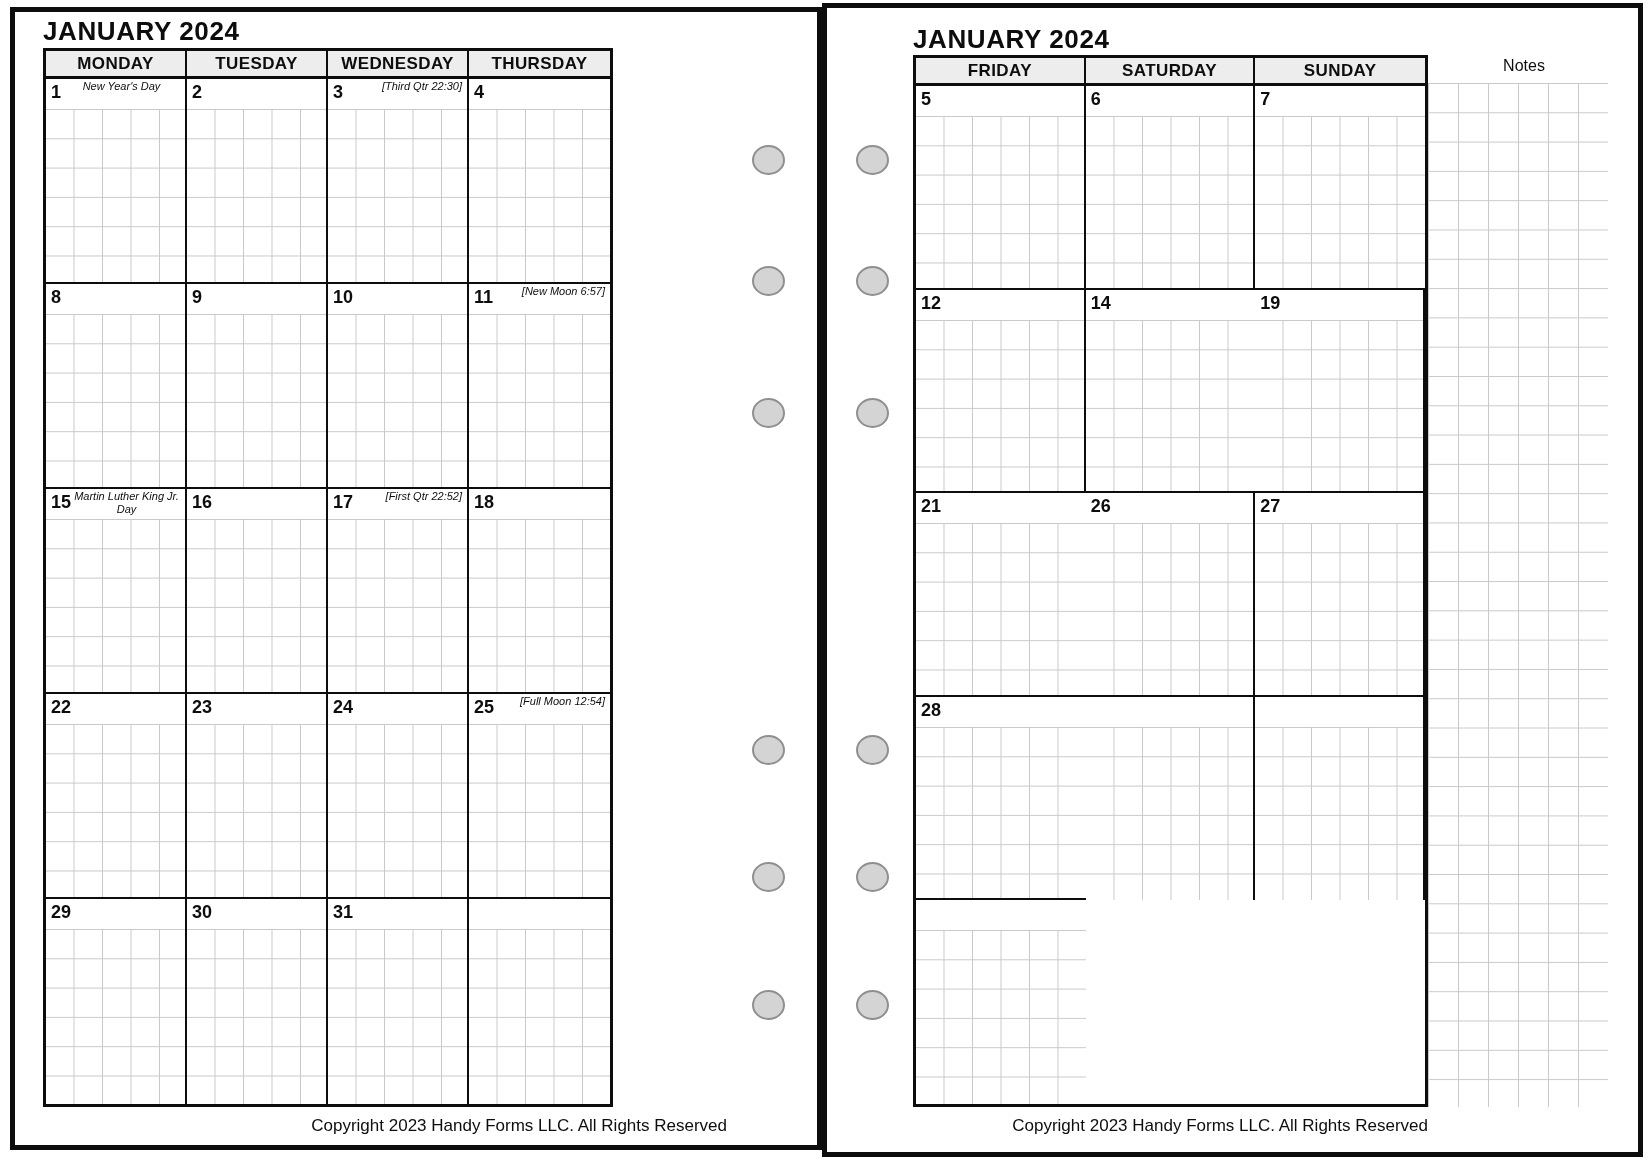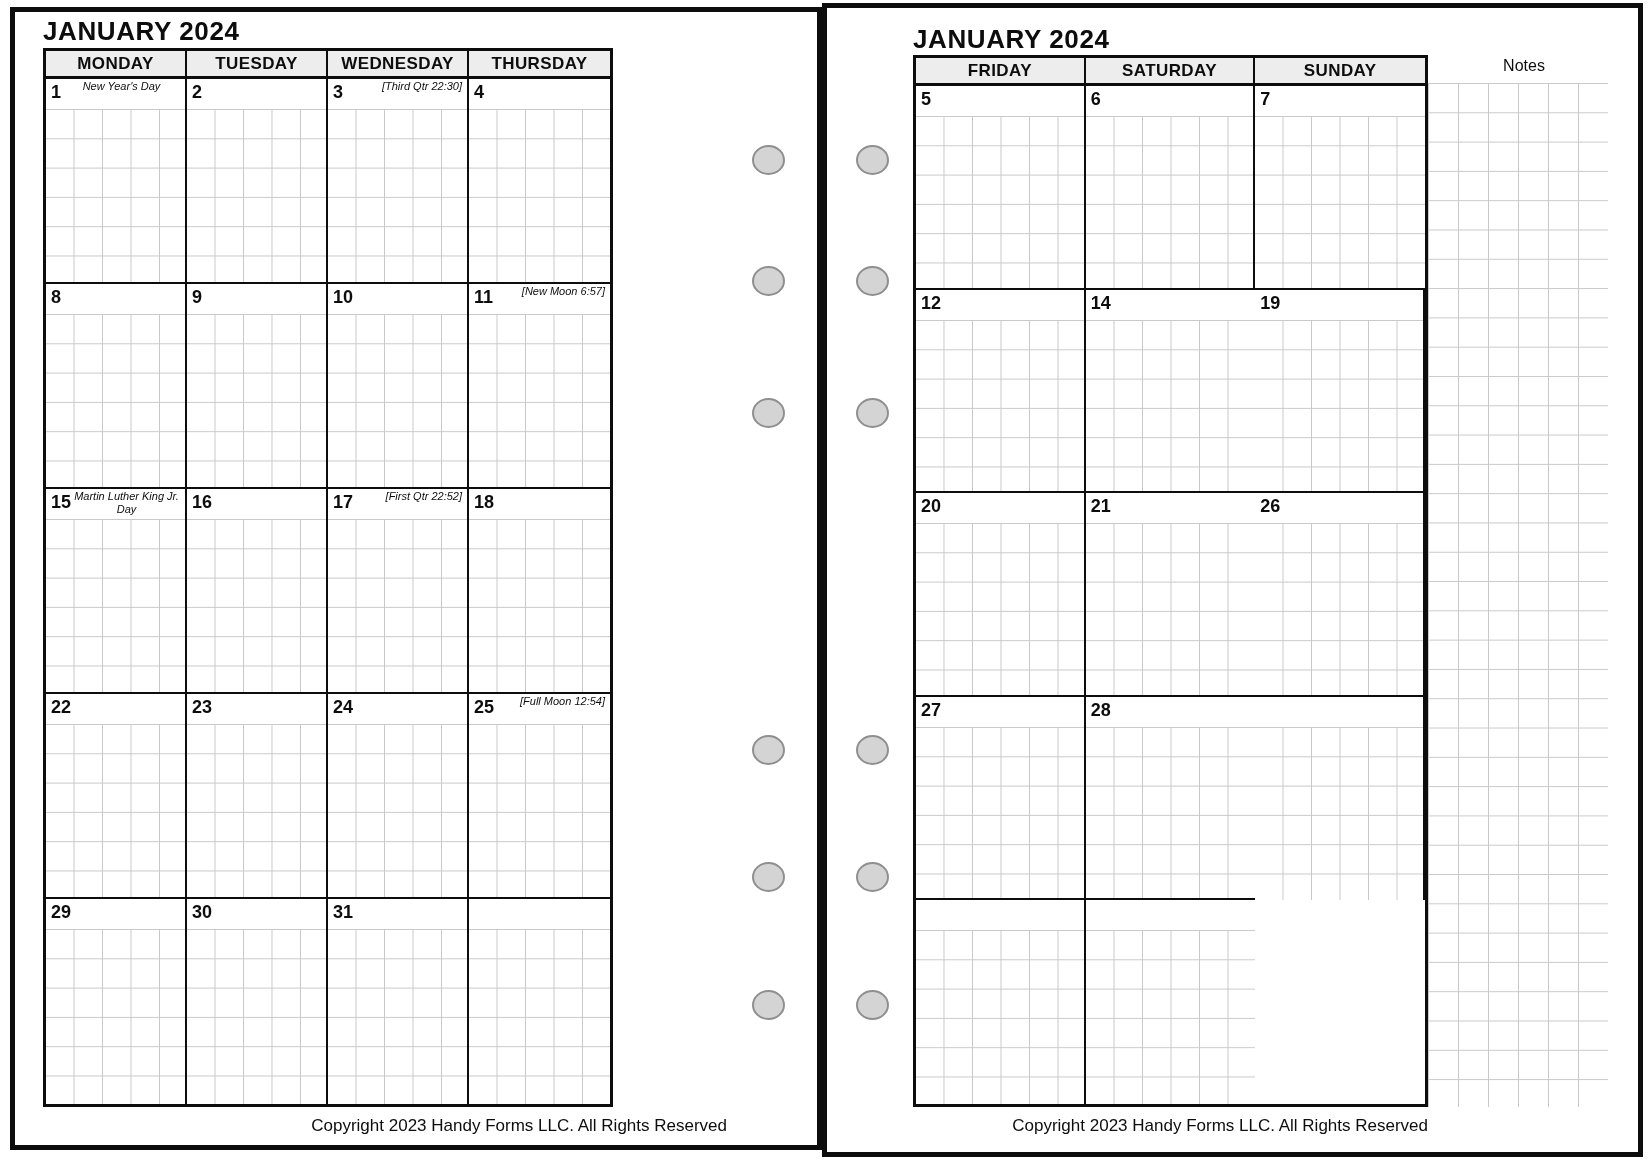--- a/index.html
+++ b/index.html
@@ -251,26 +251,20 @@
           <span class="dnum">14</span>
         </div>
         <div class="gridarea"></div>
       </div>
       <div class="dcell">
         <div class="band">
           <span class="dnum">19</span>
         </div>
         <div class="gridarea"></div>
       </div>
-      <div class="dcell">
-        <div class="band">
-          <span class="dnum">20</span>
-        </div>
-        <div class="gridarea"></div>
-      </div>
       <div class="dcell lastcol">
         <div class="band">
           <span class="dnum">21</span>
         </div>
         <div class="gridarea"></div>
       </div>
       <div class="dcell">
         <div class="band">
           <span class="dnum">26</span>
         </div>

